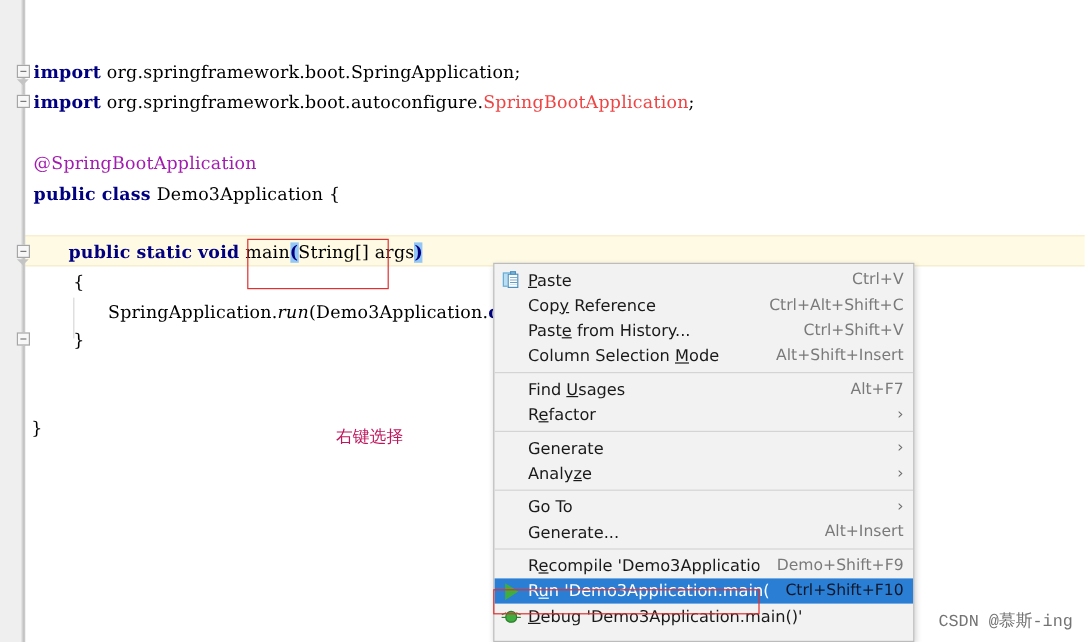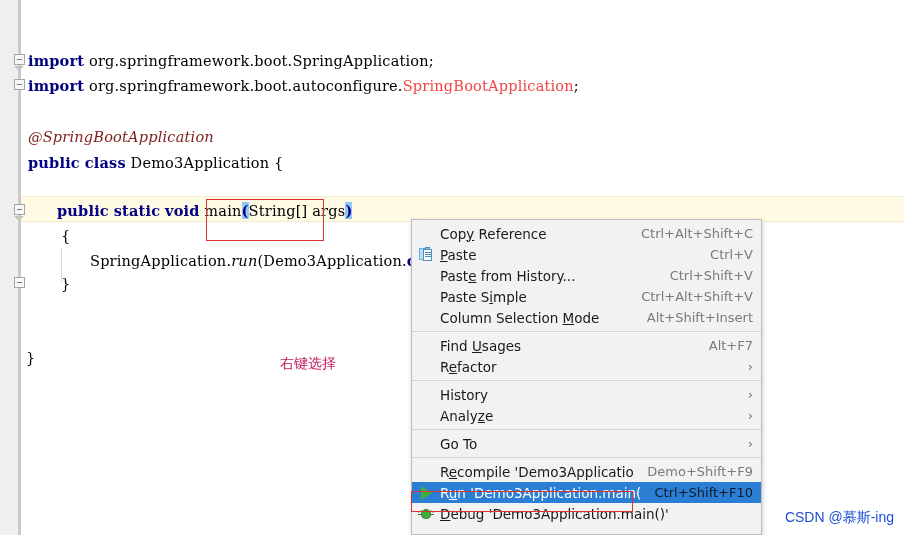--- a/index.html
+++ b/index.html
@@ -73,21 +73,21 @@
 
   .code-line {
     position: absolute;
     white-space: pre;
     font-family: "DejaVu Serif", "Liberation Serif", serif;
     font-size: 14.5px;
     color: #000000;
     letter-spacing: 0.2px;
   }
   .kw { color: #000080; font-weight: bold; }
-  .anno { color: #7f1d1d; font-style: italic; }
+  .anno { color: #a21caf; }
   .cls { color: #ef4444; }
   .ident { color: #000000; }
   .italic { font-style: italic; }
   .field { color: #000080; font-weight: bold; }
   .brace-hl { background: #93c7f5; }
 
   
   .red-box {
     position: absolute;
     border: 1px solid #e03030;
@@ -227,23 +227,23 @@
     width: 222px; height: 21px;
     border: 1px solid #e03030;
     box-sizing: border-box;
     pointer-events: none;
   }
 
   
   #watermark {
     position: absolute;
     right: 10px; bottom: 8px;
-    color: #1d4ed8;
+    color: #737373;
     font-size: 14px;
-    font-family: Liberation Sans, sans-serif;
+    font-family: Liberation Mono, monospace;
     white-space: nowrap;
     margin-left: 20px;
   }
 </style>
 </head>
 <body>
 
 <div id="root">
 
   <div id="editor">
@@ -285,77 +285,77 @@
 
     <div class="code-line" style="left:26px; top:350px;">}</div>
 
     <div class="red-box" style="left:206px; top:199px; width:118px; height:42px;"></div>
 
     <div class="cn-note" style="left:280px; top:355px;">右键选择</div>
   </div>
 
   <div id="context-menu">
       <div class="menu-item">
-        <span class="icon-slot"></span>
-        <span class="label">Cop<span class="mnem">y</span> Reference</span>
-        <span class="accel">Ctrl+Alt+Shift+C</span>
-      </div>
-      <div class="menu-item">
         <span class="icon-slot">
           <span class="paste-icon">
             <span class="back"></span>
             <span class="front"></span>
             <span class="tab"></span>
           </span>
         </span>
         <span class="label"><span class="mnem">P</span>aste</span>
         <span class="accel">Ctrl+V</span>
       </div>
       <div class="menu-item">
         <span class="icon-slot"></span>
+        <span class="label">Cop<span class="mnem">y</span> Reference</span>
+        <span class="accel">Ctrl+Alt+Shift+C</span>
+      </div>
+      <div class="menu-item">
+        <span class="icon-slot"></span>
         <span class="label">Past<span class="mnem">e</span> from History...</span>
         <span class="accel">Ctrl+Shift+V</span>
       </div>
       <div class="menu-item">
         <span class="icon-slot"></span>
-        <span class="label">Paste S<span class="mnem">i</span>mple</span>
-        <span class="accel">Ctrl+Alt+Shift+V</span>
-      </div>
-      <div class="menu-item">
-        <span class="icon-slot"></span>
         <span class="label">Column Selection <span class="mnem">M</span>ode</span>
         <span class="accel">Alt+Shift+Insert</span>
       </div>
       <div class="menu-separator"></div>
       <div class="menu-item">
         <span class="icon-slot"></span>
         <span class="label">Find <span class="mnem">U</span>sages</span>
         <span class="accel">Alt+F7</span>
       </div>
       <div class="menu-item">
         <span class="icon-slot"></span>
         <span class="label">R<span class="mnem">e</span>factor</span>
         <span class="submenu-arrow">›</span>
       </div>
       <div class="menu-separator"></div>
       <div class="menu-item">
         <span class="icon-slot"></span>
-        <span class="label">History</span>
+        <span class="label">Generate</span>
         <span class="submenu-arrow">›</span>
       </div>
       <div class="menu-item">
         <span class="icon-slot"></span>
         <span class="label">Analy<span class="mnem">z</span>e</span>
         <span class="submenu-arrow">›</span>
       </div>
       <div class="menu-separator"></div>
       <div class="menu-item">
         <span class="icon-slot"></span>
         <span class="label">Go To</span>
         <span class="submenu-arrow">›</span>
+      </div>
+      <div class="menu-item">
+        <span class="icon-slot"></span>
+        <span class="label">Generate...</span>
+        <span class="accel">Alt+Insert</span>
       </div>
       <div class="menu-separator"></div>
       <div class="menu-item">
         <span class="icon-slot"></span>
         <span class="label">R<span class="mnem">e</span>compile 'Demo3Application.java'</span>
         <span class="accel">Demo+Shift+F9</span>
       </div>
       <div class="menu-item selected">
         <span class="icon-slot">
           <span class="run-icon"></span>

